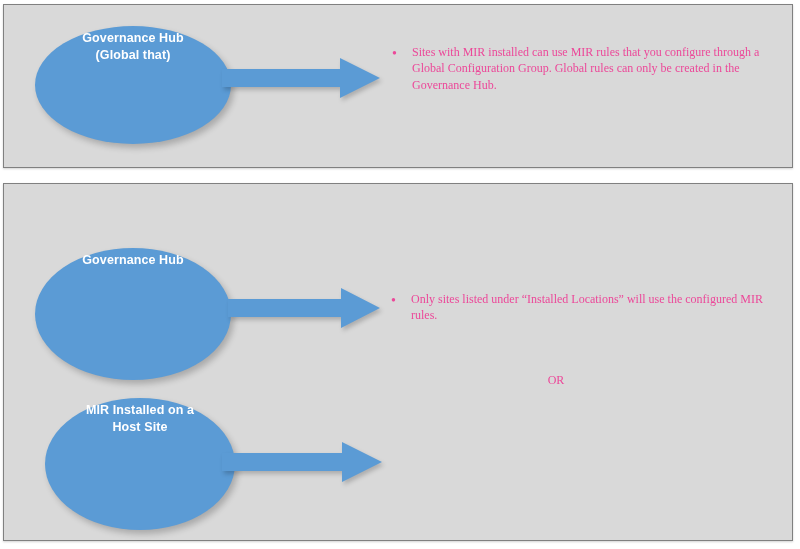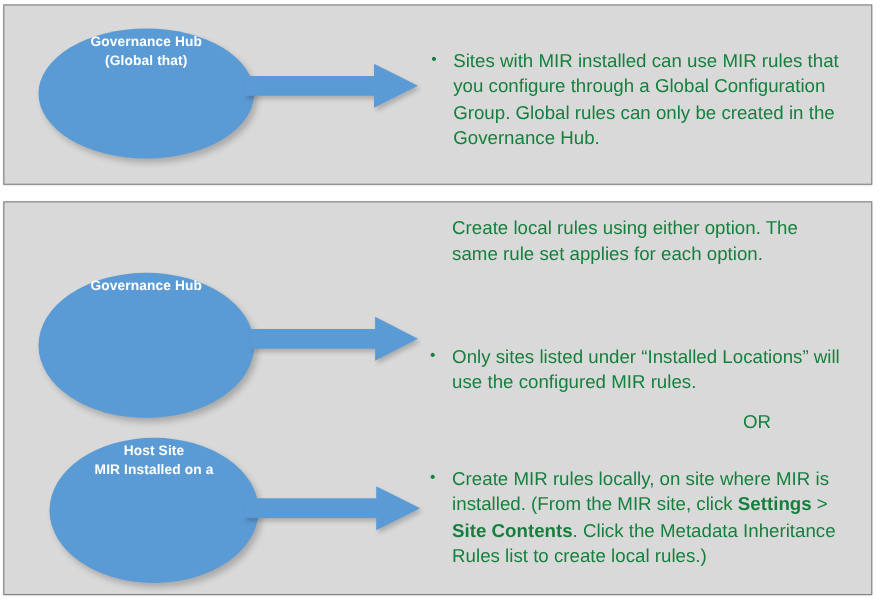--- a/index.html
+++ b/index.html
@@ -63,40 +63,40 @@
     position: absolute;
     filter: drop-shadow(2px 3px 2px rgba(0,0,0,0.20));
   }
   #arrow-global { left: 222px; top: 56px;  width: 158px; height: 44px; }
   #arrow-local1 { left: 228px; top: 286px; width: 152px; height: 44px; }
   #arrow-local2 { left: 222px; top: 440px; width: 160px; height: 44px; }
 
   
   .textblock {
     position: absolute;
-    color: #15803d;
-    font-size: 17px;
+    color: #ec4899;
+    font-size: 12px;
     line-height: 1.37;
-    font-family: Liberation Sans, sans-serif;
+    font-family: Liberation Serif, serif;
   }
   .bulleted {
     padding-left: 22px;
   }
   .bulleted::before {
     content: "\2022";
     position: absolute;
     left: 2px;
     top: 0px;
     font-size: 14px;
     line-height: 1.37;
   }
   #text-global  { left: 390px; top: 44px;  width: 378px; }
   #text-intro   { left: 411px; top: 196px; width: 340px; }
-  #text-local1  { left: 389px; top: 291px; width: 362px; margin-top: 22px; }
-  #text-or      { left: 411px; top: 372px; width: 290px; text-align: right; }
+  #text-local1  { left: 389px; top: 291px; width: 362px; }
+  #text-or      { left: 411px; top: 372px; width: 290px; text-align: center; }
   #text-local2  { left: 389px; top: 424px; width: 368px; }
 
   .b { font-weight: bold; }
 </style>
 </head>
 <body>
 
 <div class="canvas">
 
   <div class="panel" id="panel-global"></div>
@@ -109,42 +109,40 @@
   </div>
 
   <svg class="arrow" id="arrow-global" viewBox="0 0 158 44" preserveAspectRatio="none">
     <polygon points="0,13 118,13 118,2 158,22 118,42 118,31 0,31" fill="#5B9BD5"></polygon>
   </svg>
 
   <div class="textblock bulleted" id="text-global">Sites with MIR installed can use MIR rules that you configure through a Global Configuration Group. Global rules can only be created in the Governance Hub.</div>
 
   <div class="panel" id="panel-local"></div>
 
-  <div class="textblock" id="text-intro">Create local rules using either option. The same rule set applies for each option.</div>
 
   <div class="node" id="node-governance-local">
     <div>
       <span class="node-line">Governance Hub</span>
     </div>
   </div>
 
   <svg class="arrow" id="arrow-local1" viewBox="0 0 152 44" preserveAspectRatio="none">
     <polygon points="0,13 113,13 113,2 152,22 113,42 113,31 0,31" fill="#5B9BD5"></polygon>
   </svg>
 
   <div class="textblock bulleted" id="text-local1">Only sites listed under “Installed Locations” will use the configured MIR rules.</div>
 
   <div class="textblock" id="text-or">OR</div>
 
   <div class="node" id="node-mir-host">
     <div>
+      <span class="node-line">MIR Installed on a</span>
       <span class="node-line">Host Site</span>
-      <span class="node-line">MIR Installed on a</span>
     </div>
   </div>
 
   <svg class="arrow" id="arrow-local2" viewBox="0 0 160 44" preserveAspectRatio="none">
     <polygon points="0,13 120,13 120,2 160,22 120,42 120,31 0,31" fill="#5B9BD5"></polygon>
   </svg>
 
-  <div class="textblock bulleted" id="text-local2"><span>Create MIR rules locally, on site where MIR is installed. (From the MIR site, click </span><span class="b">Settings</span><span> &gt; </span><span class="b">Site Contents</span><span>. Click the Metadata Inheritance Rules list to create local rules.)</span></div>
 
 </div>
 
 </body></html>

